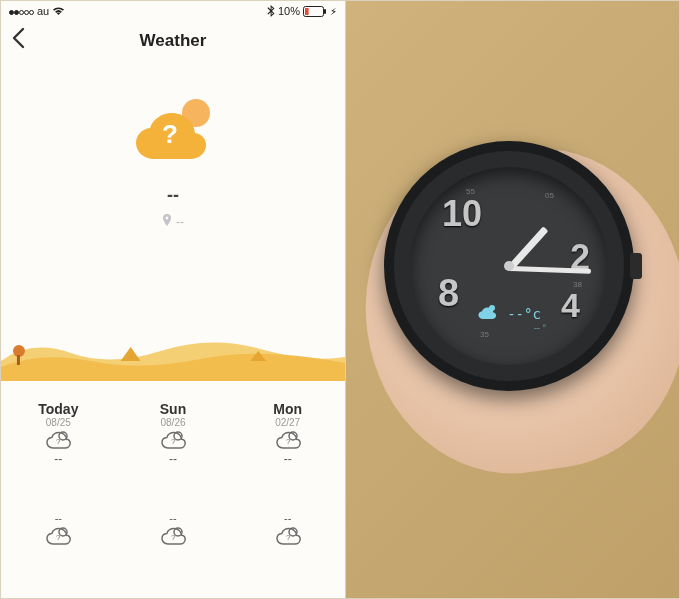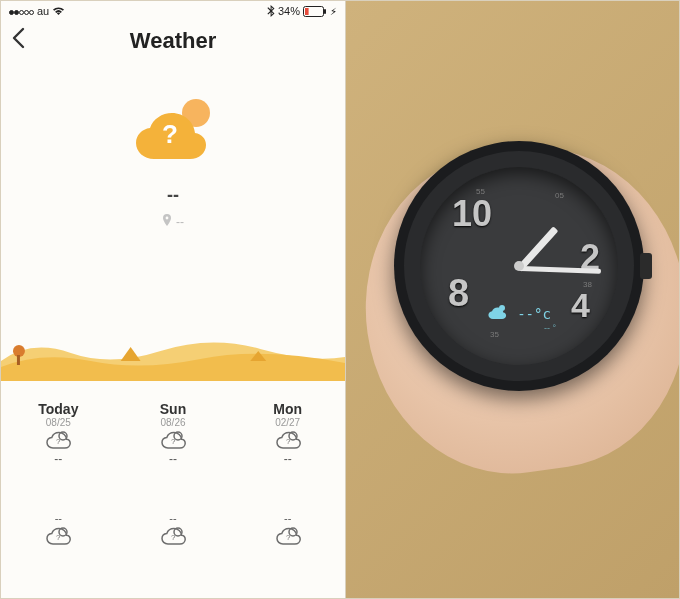--- a/index.html
+++ b/index.html
@@ -11,21 +11,21 @@
   .status { height:20px; display:flex; align-items:center; font-size:11px; color:#222; padding:0 8px; }
   .status .center { position:absolute; left:0; right:345px; width:345px; text-align:center; font-weight:600; font-size:12px; }
   .status .s-left { display:flex; align-items:center; gap:3px; }
   .status .s-right { margin-left:auto; display:flex; align-items:center; gap:3px; font-size:11px; }
   .dots span{ width:5px;height:5px;border-radius:50%; display:inline-block; border:1px solid #222; }
   .dots span.fill{ background:#222; }
   .wifi svg, .bt svg, .batt svg { display:block; }
   
   .nav { display:flex; align-items:center; height:40px; position:relative; }
   .back { position:absolute; left:10px; font-size:22px; color:#333; cursor:pointer; }
-  .title { width:100%; text-align:center; font-size:22px; font-weight:600; color:#222; }
+  .title { width:100%; text-align:center; font-size:17px; font-weight:600; color:#222; }
   
   .hero { flex:0 0 260px; display:flex; flex-direction:column; align-items:center; position:relative; }
   .wicon { margin-top:40px; position:relative; width:82px; height:62px; }
   .wicon .sun { position:absolute; right:4px; top:-2px; width:28px; height:28px; border-radius:50%; background:#f7b45e; }
   .wicon .cloud { position:absolute; left:0; top:8px; width:78px; height:50px; }
   .wicon .cloud svg { width:78px; height:56px; }
   .wicon .q { position:absolute; left:30px; top:18px; font-size:26px; font-weight:700; color:#fff; }
   .temp { margin-top:22px; font-size:18px; font-weight:600; color:#444; }
   .loc { margin-top:8px; display:flex; align-items:center; gap:4px; color:#b9b9b9; font-size:12px; }
   
@@ -35,21 +35,21 @@
   .forecast { margin-top:80px; display:flex; justify-content:space-around; text-align:center; }
   .day { flex:1; display:flex; flex-direction:column; align-items:center; gap:0; }
   .day .lbl { font-size:14px; font-weight:600; color:#333; }
   .day .date { font-size:10px; color:#999; }
   .day .icn { font-size:20px; color:#6d6d6d; margin-top:2px; }
   .day .val { font-size:12px; color:#555; margin-top:2px; }
   .forecast2 { margin-top:44px; display:flex; justify-content:space-around; text-align:center; }
   .forecast2 .day .val { font-size:11px; color:#555; }
   
   .wrist { width:320px; height:320px; background:radial-gradient(circle at 45% 40%, #f3d9c4 0%, #e7c3a7 55%, #d8ad8c 100%); border-radius:140px/160px; position:absolute; left:20px; top:150px; transform:rotate(-8deg); }
-  .watch { position:absolute; width:250px; height:250px; border-radius:50%; background:#1b1c1e; left:48px; top:140px; box-shadow:0 8px 20px rgba(0,0,0,.5); }
+  .watch { position:absolute; width:250px; height:250px; border-radius:50%; background:#1b1c1e; left:38px; top:140px; box-shadow:0 8px 20px rgba(0,0,0,.5); }
   .bezel { position:absolute; inset:10px; border-radius:50%; background:#2a2b2d; }
   .dial { position:absolute; inset:26px; border-radius:50%; background:#3a3b3d; box-shadow:inset 0 6px 18px rgba(0,0,0,.6); }
   .num { position:absolute; color:#c6c6c6; font-weight:700; font-family:Arial,sans-serif; text-shadow:0 1px 2px #000; }
   .n10{ left:32px; top:26px; font-size:36px; }
   .n2 { right:18px; top:70px; font-size:36px; }
   .n4 { right:28px; bottom:40px; font-size:34px; }
   .n8 { left:28px; bottom:50px; font-size:38px; }
   .hand { position:absolute; left:50%; top:50%; background:#e8e8e8; transform-origin:left center; border-radius:2px; }
   .hand.h { width:55px; height:7px; transform:rotate(-48deg); }
   .hand.m { width:82px; height:5px; transform:rotate(2deg); }
@@ -82,21 +82,21 @@
               <path d="M6.5 9 4.8 7.2a2.6 2.6 0 0 1 3.4 0Zm-3.4-3.3a5 5 0 0 1 6.8 0l-1.2 1.2a3.3 3.3 0 0 0-4.4 0ZM1 3.6a8 8 0 0 1 11 0L10.8 4.8a6.3 6.3 0 0 0-8.6 0Z" fill="#222"></path>
             </svg>
         </span>
       </div>
       <div class="s-right">
         <span class="bt">
           <svg width="8" height="12" viewBox="0 0 8 12">
               <path d="M3.6 0v4.6L1.2 2.3.4 3l2.8 2.9L.4 8.8l.8.8 2.4-2.3V12l3.9-3.6L5 6l2.5-2.4Zm1 2.3 1.4 1.3L4.6 5Zm0 7.4V7.1l1.4 1.3Z" fill="#222"></path>
             </svg>
         </span>
-        <span>34%</span>
+        <span>10%</span>
         <span class="batt">
           <svg width="24" height="11" viewBox="0 0 24 11">
               <rect x="0.5" y="0.5" width="20" height="10" rx="2" fill="none" stroke="#222"></rect>
               <rect x="21" y="3" width="2" height="5" rx="1" fill="#222"></rect>
               <rect x="2" y="2" width="3.6" height="7" fill="#e74c3c"></rect>
             </svg>
         </span>
         <span style="font-size:10px;">⚡︎</span>
       </div>
     </div>

